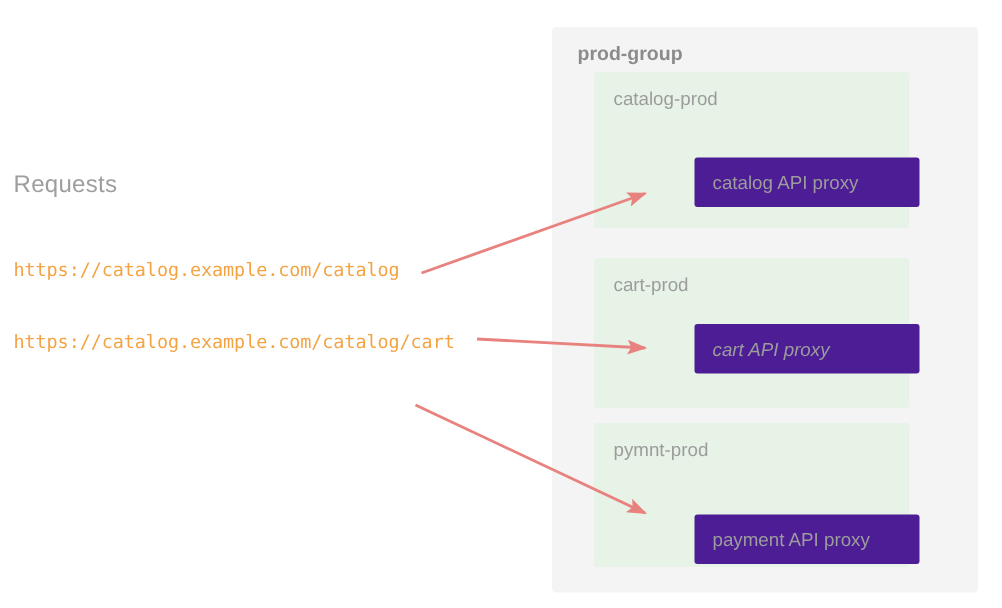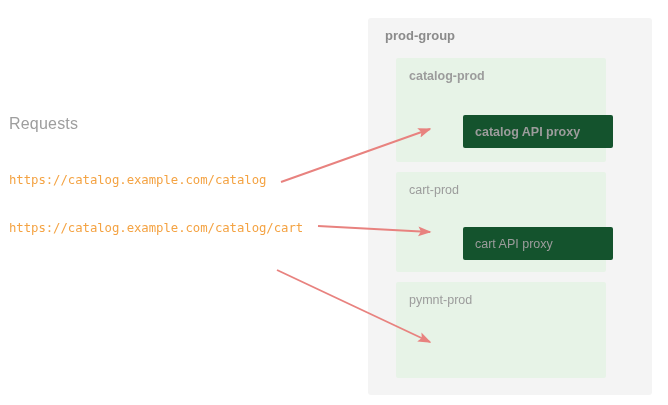--- a/index.html
+++ b/index.html
@@ -76,43 +76,43 @@
     white-space: nowrap;
   }
 
   .service-box {
     position: absolute;
     left: 28px;
     width: 210px;
     background: #e7f3e7;
     border-radius: 2px;
   }
-  #service-box-0 { top: 40px;  height: 104px; font-weight: bold; }
+  #service-box-0 { top: 30px;  height: 104px; }
   #service-box-1 { top: 154px; height: 100px; }
   #service-box-2 { top: 264px; height: 96px; text-align: center; }
 
   .service-label {
     position: absolute;
     left: 13px;
     top: 11px;
     font-size: 12.5px;
     color: #9c9c9c;
     white-space: nowrap;
   }
 
   .proxy-box {
     position: absolute;
     left: 67px;
     width: 150px;
     height: 33px;
-    background: #14532d;
+    background: #4c1d95;
     border-radius: 2px;
   }
   #proxy-box-0 { top: 57px; }
-  #proxy-box-1 { top: 55px; }
+  #proxy-box-1 { top: 44px; font-style: italic; }
   #proxy-box-2 { top: 61px; }
 
   .proxy-label {
     position: absolute;
     left: 12px;
     top: 0;
     height: 33px;
     display: flex;
     align-items: center;
     font-size: 12.5px;
@@ -144,20 +144,23 @@
 
   <div class="service-box" id="service-box-1">
     <div class="service-label">cart-prod</div>
     <div class="proxy-box" id="proxy-box-1">
       <div class="proxy-label">cart API proxy</div>
     </div>
   </div>
 
   <div class="service-box" id="service-box-2">
     <div class="service-label">pymnt-prod</div>
+    <div class="proxy-box" id="proxy-box-2">
+      <div class="proxy-label">payment API proxy</div>
+    </div>
   </div>
 </div>
 
 <svg id="arrows-layer" width="668" height="405" viewBox="0 0 668 405">
   <defs>
     <marker id="arrowhead" markerWidth="7" markerHeight="7" refX="6.2" refY="3" orient="auto" markerUnits="strokeWidth">
       <path d="M0,0.4 L7,3 L0,5.6 L1.4,3 Z" fill="#e8827f"></path>
     </marker>
   </defs>
   <g id="arrow-group">

